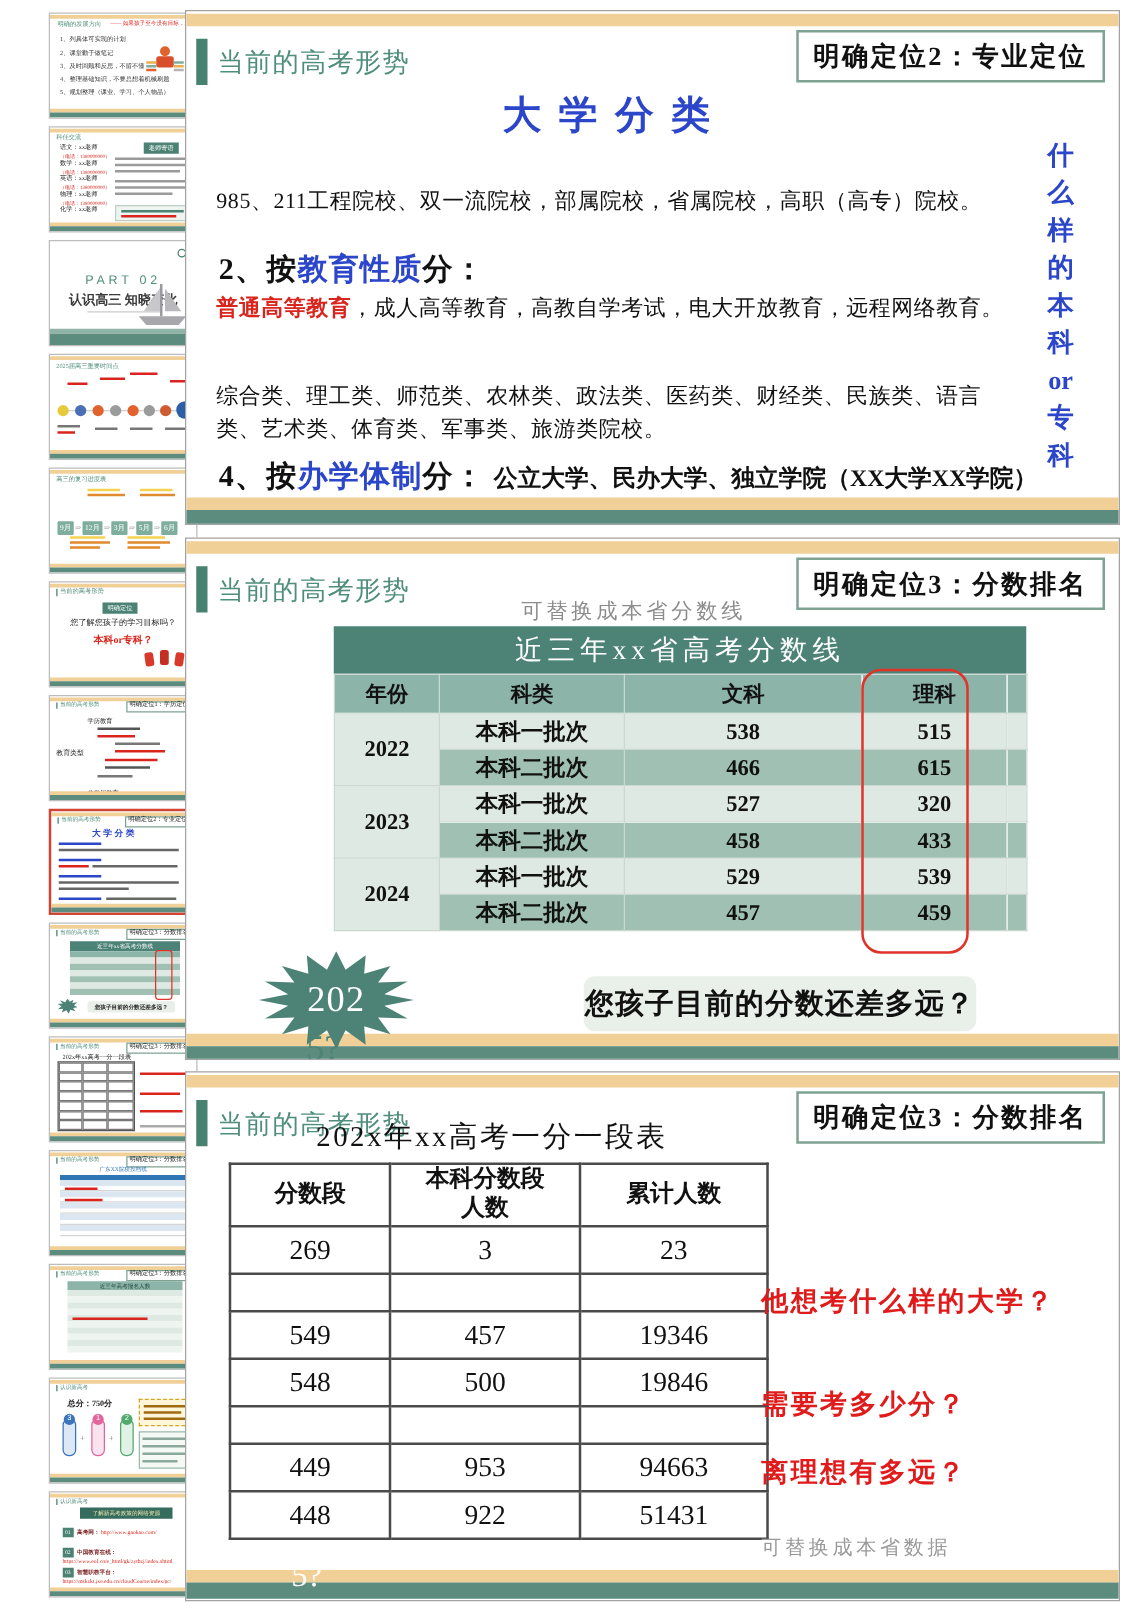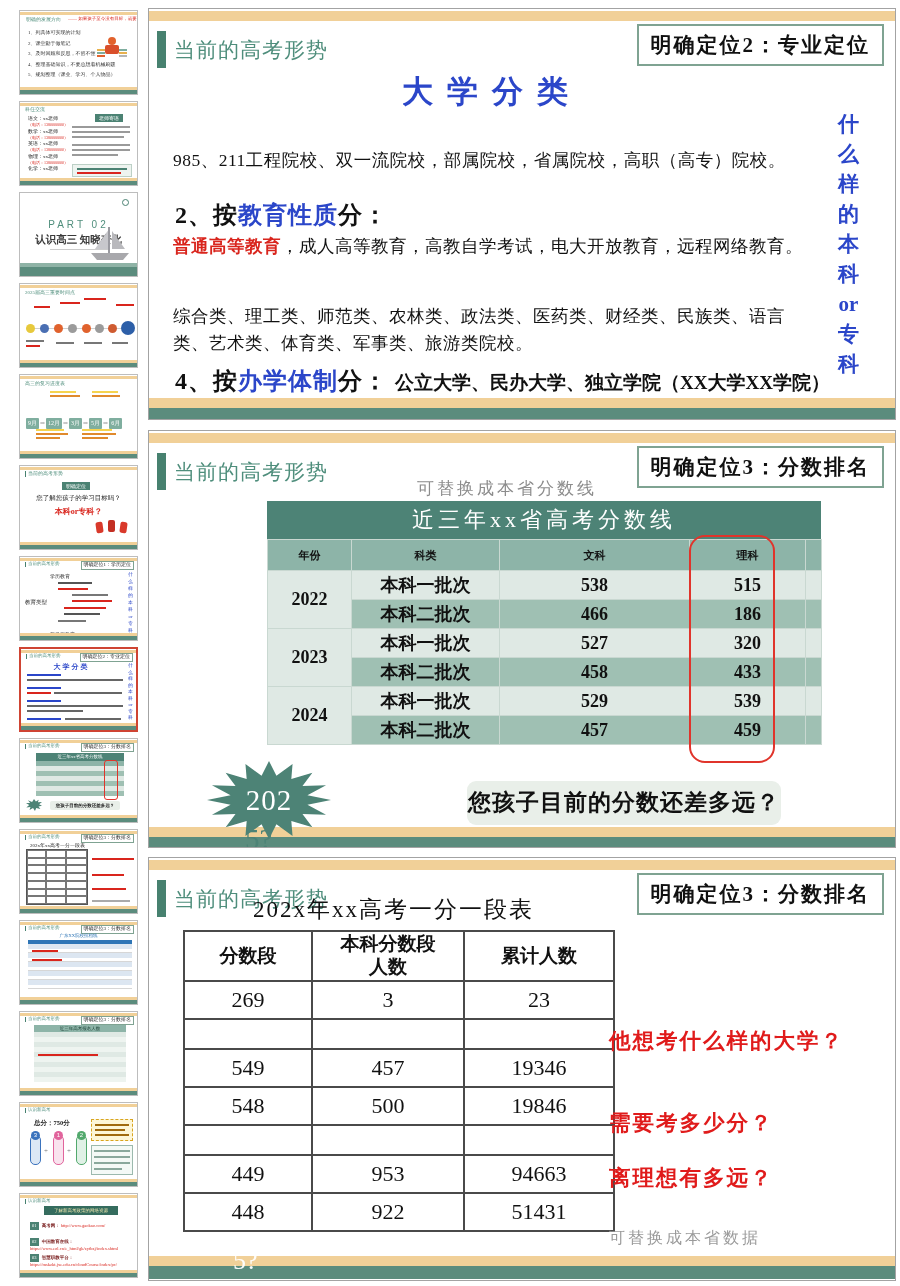--- a/index.html
+++ b/index.html
@@ -5,21 +5,21 @@
   :root{
     --tan:#f1d098; --greenbar:#5b8c7d; --headgreen:#4f8e7c; --accent:#47816f;
     --blue:#2b46c9; --red:#d9251d; --tdark:#4d8376; --thead:#8db4a8;
     --rowlight:#dfe9e4; --rowmid:#9fc0b3; --badgebd:#7fa392;
   }
   *{box-sizing:border-box;margin:0;padding:0}
   html,body{width:900px;height:1286px;background:#fff;overflow:hidden;
     font-family:"Liberation Serif","DejaVu Serif",serif;}
   
   .sidebar{position:absolute;left:0;top:0;width:148px;height:1286px;background:#fff}
-  .thumb{position:absolute;left:19px;width:119px;height:85px;background:#fff;
+  .thumb{position:absolute;left:39px;width:119px;height:85px;background:#fff;
     border:1px solid #bdbdbd;overflow:hidden;cursor:pointer}
   .thumb.sel{border:2px solid #cf4433}
   .tb{position:absolute;left:0;right:0}
   .tb.tan-top{top:1px;height:3px;background:var(--tan)}
   .tb.tan-bot{bottom:4px;height:3px;background:var(--tan)}
   .tb.green-bot{bottom:0;height:4px;background:var(--greenbar)}
   .m-head{position:absolute;top:5px;left:5px;font-size:6px;line-height:1.1;color:var(--headgreen);
     border-left:2px solid var(--accent);padding-left:2px;white-space:nowrap}
   .m-badge{position:absolute;top:4px;right:3px;font-size:5px;line-height:1.3;border:1px solid var(--badgebd);
     padding:0 2px;color:#222;background:#fff;white-space:nowrap}
@@ -44,21 +44,21 @@
   .it-body .red{color:var(--red);font-weight:bold}
   .v-note{position:absolute;left:686px;top:100px;width:27px;font-size:21px;line-height:30px;
     color:var(--blue);font-weight:600;word-break:break-all;text-align:center}
   
   .s2-caption{position:absolute;left:268px;top:46px;font-size:17px;color:#8c8c8c;letter-spacing:3px}
   .t2-title{position:absolute;left:118px;top:70px;width:554px;height:38px;background:var(--tdark);
     color:#fff;font-size:22px;letter-spacing:4px;text-align:center;line-height:38px}
   .t2{position:absolute;left:118px;top:108px;border-collapse:collapse;table-layout:fixed}
   .t2 th,.t2 td{border:1px solid #c9d8d1;text-align:center;font-weight:bold;color:#111;
     overflow:hidden;white-space:nowrap}
-  .t2 th{background:var(--thead);height:31px;font-size:11px}
+  .t2 th{background:var(--thead);height:31px;font-size:17px}
   .t2 td{height:29px;font-size:18px}
   .t2 tr.light td{background:var(--rowlight)}
   .t2 tr.mid td{background:var(--rowmid)}
   .t2 td.year{background:#dfe9e4;font-size:18px}
   .red-annot{position:absolute;left:540px;top:104px;width:86px;height:228px;border:2.5px solid #e0342b;
     border-radius:16px;background:transparent}
   .star{position:absolute;left:58px;top:330px;width:124px;height:78px;background:var(--tdark);
     clip-path:polygon(50% 0%,56% 19%,69% 4%,68% 23%,85% 15%,77% 32%,96% 31%,81% 44%,100% 50%,81% 56%,96% 69%,77% 68%,85% 85%,68% 77%,69% 96%,56% 81%,50% 100%,44% 81%,31% 96%,32% 77%,15% 85%,23% 68%,4% 69%,19% 56%,0% 50%,19% 44%,4% 31%,23% 32%,15% 15%,32% 23%,31% 4%,44% 19%);
     color:#fff;font-size:29px;text-align:center;line-height:78px;letter-spacing:1px}
   .star-overflow{position:absolute;left:96px;top:392px;font-size:29px;color:var(--tdark);z-index:6}
@@ -484,21 +484,21 @@
     <tr class="light">
       <td class="year" rowspan="2">2022</td>
       <td>本科一批次</td>
       <td>538</td>
       <td>515</td>
       <td></td>
     </tr>
     <tr class="mid">
       <td>本科二批次</td>
       <td>466</td>
-      <td>186</td>
+      <td>615</td>
       <td></td>
     </tr>
     <tr class="light">
       <td class="year" rowspan="2">2023</td>
       <td>本科一批次</td>
       <td>527</td>
       <td>320</td>
       <td></td>
     </tr>
     <tr class="mid">

